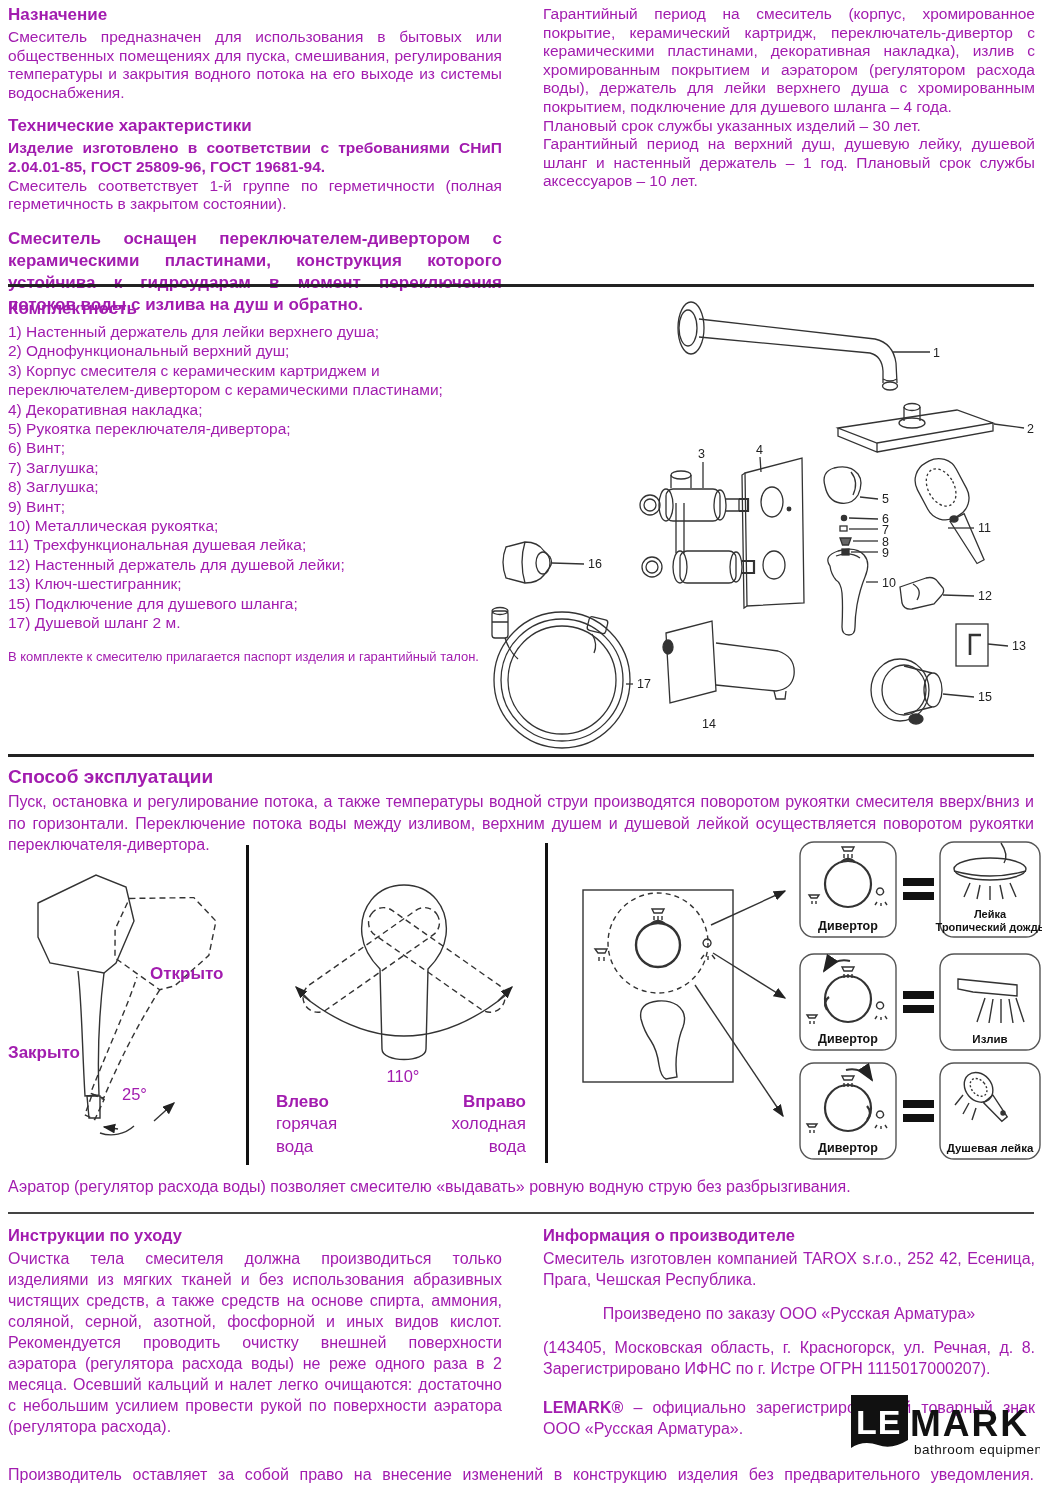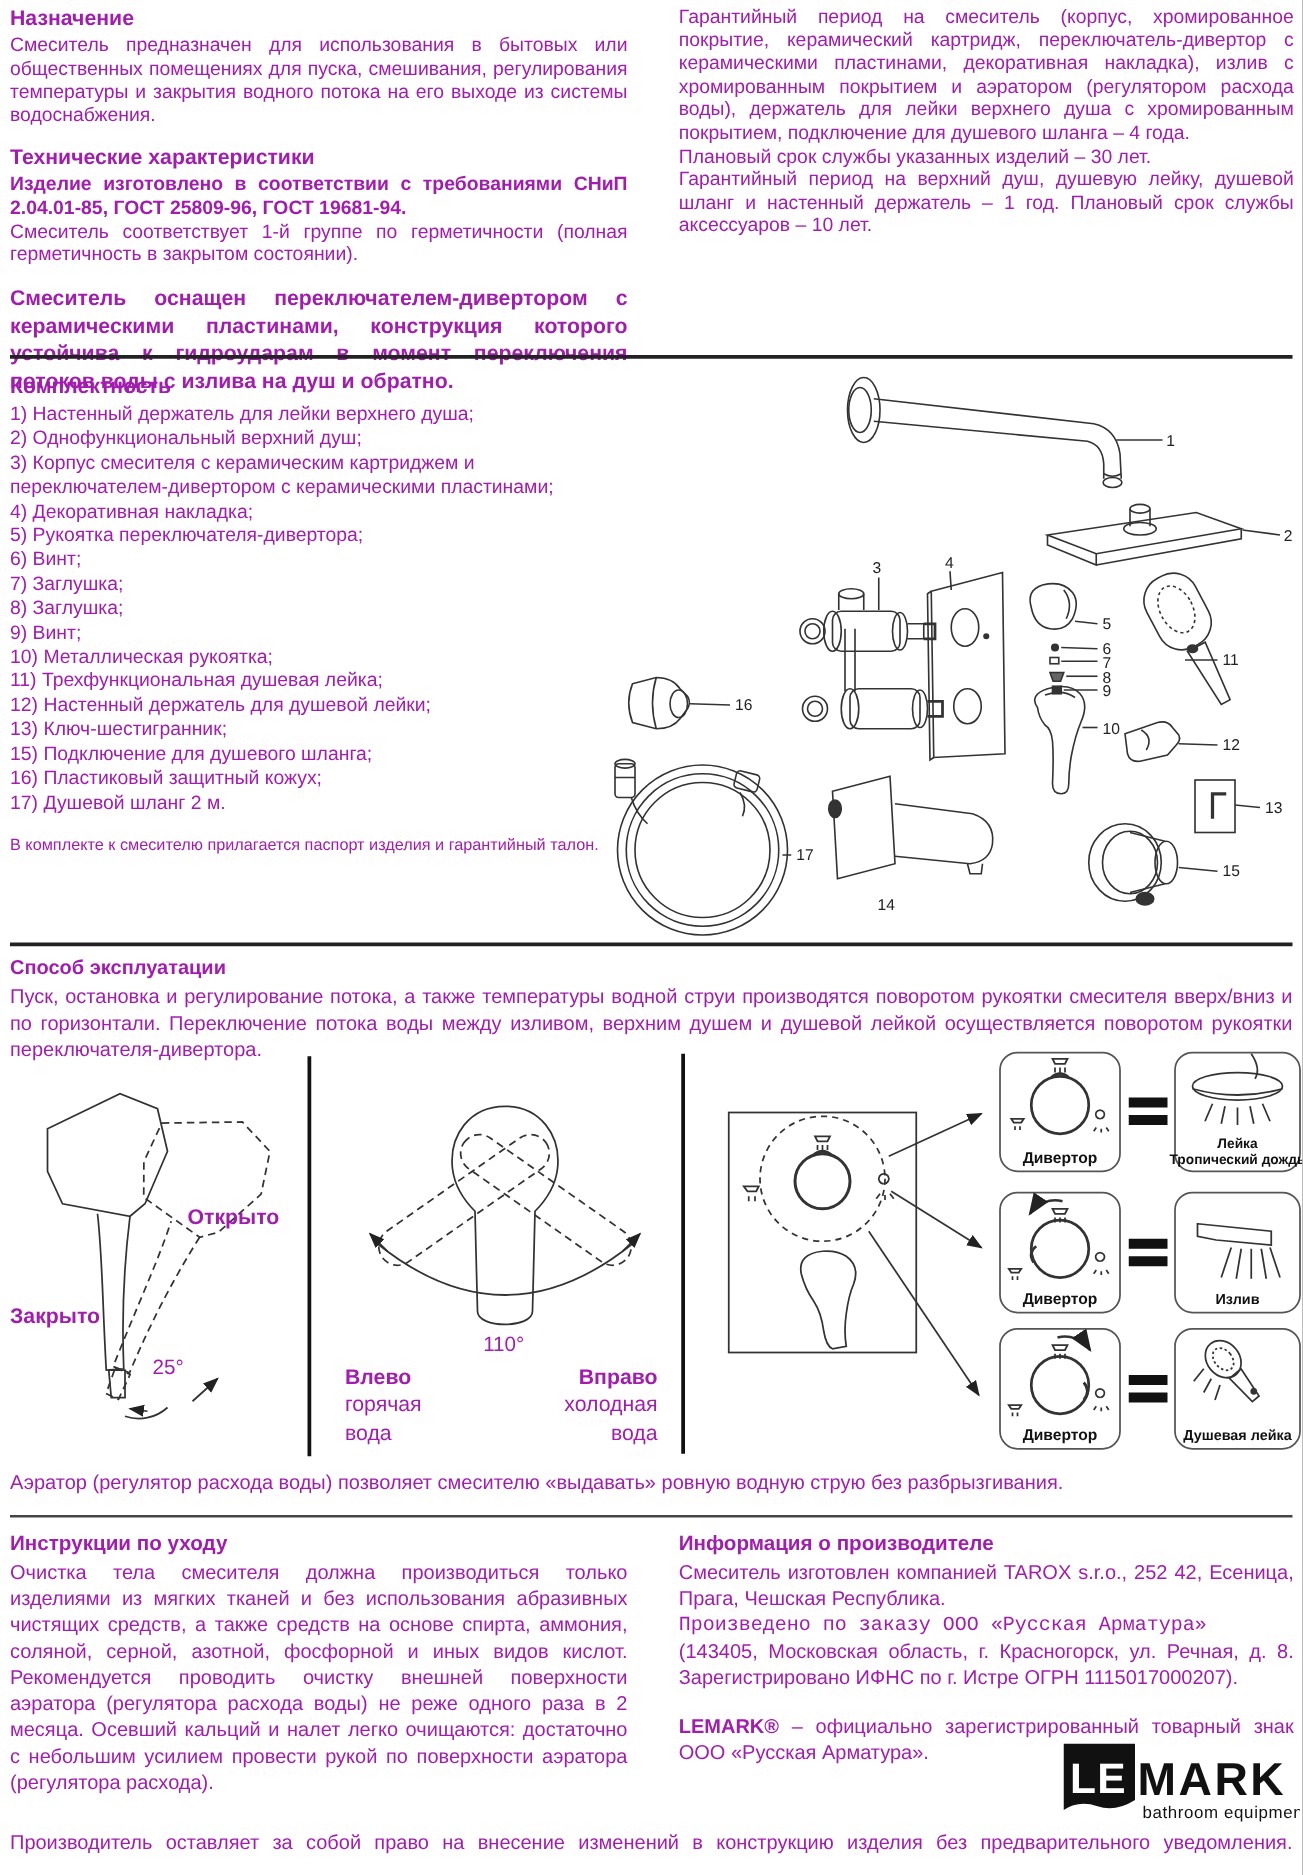--- a/index.html
+++ b/index.html
@@ -60,21 +60,20 @@
     <div class="li">5) Рукоятка переключателя-дивертора;</div>
     <div class="li">6) Винт;</div>
     <div class="li">7) Заглушка;</div>
     <div class="li">8) Заглушка;</div>
     <div class="li">9) Винт;</div>
     <div class="li">10) Металлическая рукоятка;</div>
     <div class="li">11) Трехфункциональная душевая лейка;</div>
     <div class="li">12) Настенный держатель для душевой лейки;</div>
     <div class="li">13) Ключ-шестигранник;</div>
     <div class="li">15) Подключение для душевого шланга;</div>
-    <div class="li">16) Пластиковый защитный кожух;</div>
     <div class="li">17) Душевой шланг 2 м.</div>
     <p class="note">В комплекте к смесителю прилагается паспорт изделия и гарантийный талон.</p>
   </div>
 
   <svg class="abs" style="left:480px;top:295px;" width="562" height="455" viewBox="0 0 562 455">
     <g stroke="#333" fill="none" stroke-width="1.3">
 
       <g>
         <ellipse cx="211" cy="33" rx="13" ry="26"></ellipse>
         <ellipse cx="208" cy="33" rx="9" ry="18"></ellipse>
@@ -226,21 +225,21 @@
       <text x="222" y="433">14</text>
       <text x="498" y="406">15</text>
       <text x="108" y="273">16</text>
       <text x="157" y="393">17</text>
     </g>
   </svg>
 
   <div class="rule" style="top:754px;"></div>
 
   <div class="abs" style="left:8px;top:766px;width:1026px;">
-    <div class="h" style="font-size:16px;">Способ эксплуатации</div>
+    <div class="h" style="font-size:19px;">Способ эксплуатации</div>
     <p class="body-md">Пуск, остановка и регулирование потока, а также температуры водной струи производятся поворотом рукоятки смесителя вверх/вниз и по горизонтали. Переключение потока воды между изливом, верхним душем и душевой лейкой осуществляется поворотом рукоятки переключателя-дивертора.</p>
   </div>
 
   <div class="abs" style="left:8px;top:845px;width:236px;height:322px;">
     <svg width="236" height="322" viewBox="0 0 236 322">
       <g stroke="#333" fill="none" stroke-width="1.4">
         <g stroke-dasharray="6 4" transform="rotate(25 86 262)">
           <path d="M30,58 L88,30 L118,42 L126,76 L108,118 L96,128 L42,118 L30,92 Z"></path>
           <path d="M96,128 C92,160 89,200 91,250 L77,251 C74,200 74,160 70,126"></path>
           <path d="M79,251 h13 v22 h-11 z"></path>
@@ -388,21 +387,21 @@
   <div class="rule" style="top:1212px;height:2px;background:#444;"></div>
 
   <div class="abs" style="left:8px;top:1226px;width:494px;">
     <div class="h" style="font-size:16.5px;">Инструкции по уходу</div>
     <p class="body-md" style="line-height:21px;">Очистка тела смесителя должна производиться только изделиями из мягких тканей и без использования абразивных чистящих средств, а также средств на основе спирта, аммония, соляной, серной, азотной, фосфорной и иных видов кислот. Рекомендуется проводить очистку внешней поверхности аэратора (регулятора расхода воды) не реже одного раза в 2 месяца. Осевший кальций и налет легко очищаются: достаточно с небольшим усилием провести рукой по поверхности аэратора (регулятора расхода).</p>
   </div>
 
   <div class="abs" style="left:543px;top:1226px;width:492px;">
     <div class="h" style="font-size:16.5px;">Информация о производителе</div>
     <p class="body-md" style="margin:0;line-height:21px;">Смеситель изготовлен компанией TAROX s.r.o., 252 42, Есеница, Прага, Чешская Республика.</p>
-    <p class="body-md" style="margin:0;line-height:21px;text-align:left;font-family:Liberation Mono, monospace;">Произведено по заказу ООО «Русская Арматура»</p>
+    <p class="body-md" style="margin:13px;line-height:21px;text-align:center;">Произведено по заказу ООО «Русская Арматура»</p>
     <p class="body-md" style="margin:0 0 18px 0;line-height:21px;">(143405, Московская область, г. Красногорск, ул. Речная, д. 8. Зарегистрировано ИФНС по г. Истре ОГРН 1115017000207).</p>
     <p class="body-md" style="line-height:21px;"><b>LEMARK®</b><span> – официально зарегистрированный товарный знак ООО «Русская Арматура».</span></p>
   </div>
 
   <svg class="abs" style="left:848px;top:1392px;" width="192" height="72" viewBox="0 0 192 72">
     <path d="M3,3 H60 V48 Q44,58 30,53 Q15,48 3,56 Z" fill="#111"></path>
     <text x="8" y="42" font-size="34" font-weight="bold" fill="#fff" letter-spacing="1">LE</text>
     <text x="62" y="44" font-size="37" font-weight="bold" fill="#111" letter-spacing="2">MARK</text>
     <text x="66" y="62" font-size="13.5" fill="#111" letter-spacing="0.5">bathroom equipment</text>
   </svg>

